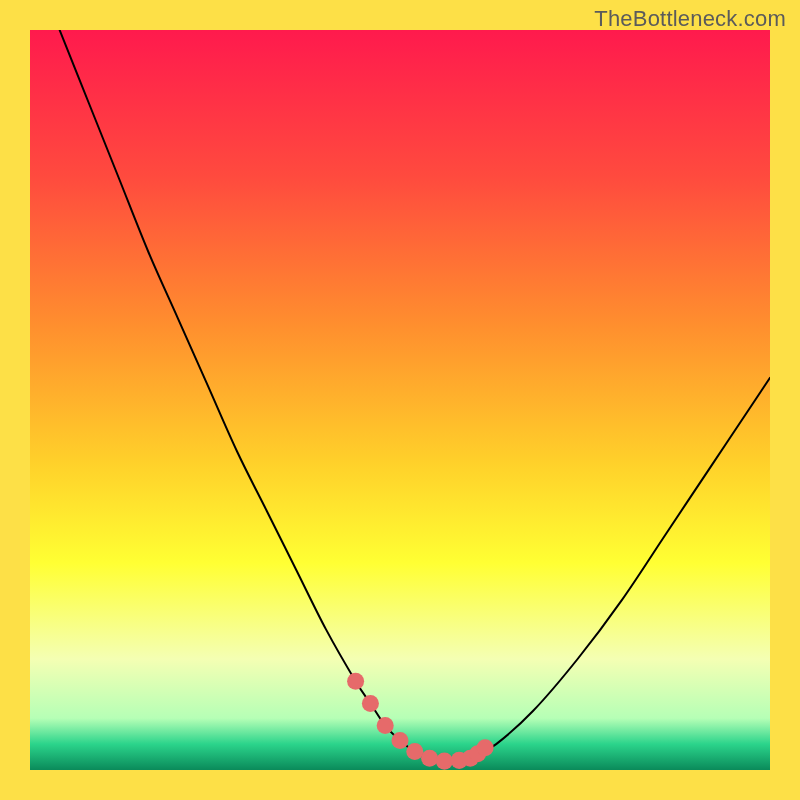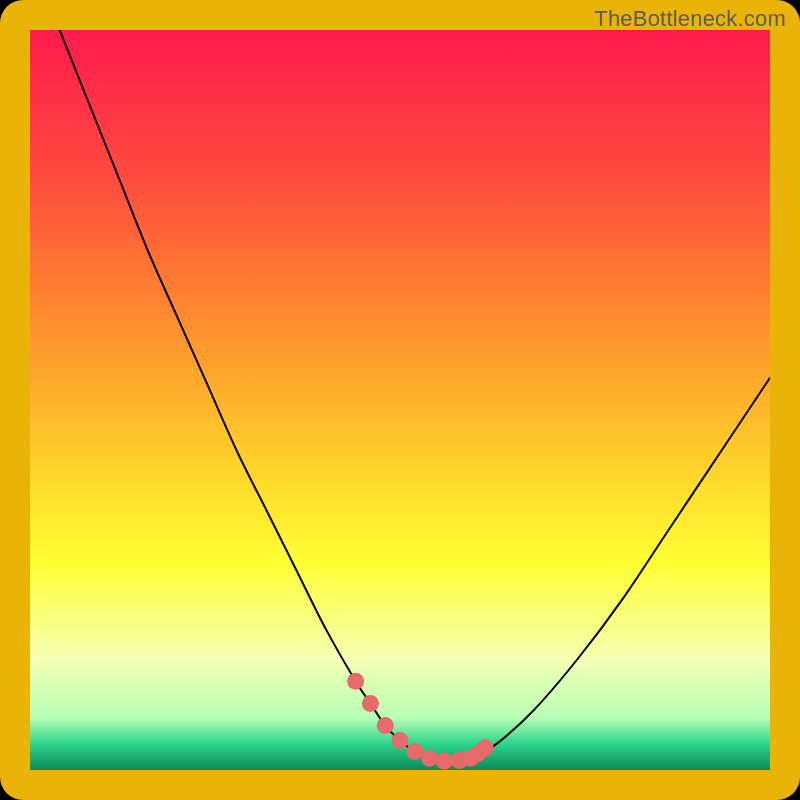--- a/index.html
+++ b/index.html
@@ -10,22 +10,21 @@
     background: #000000;
     overflow: hidden;
     font-family: Arial, Helvetica, sans-serif;
   }
   .frame {
     position: absolute;
     top: 0;
     left: 0;
     width: 800px;
     height: 800px;
-    background: #eab308;
-    border-radius: 23px;
+    background: #fde047;
   }
   .plot-area {
     position: absolute;
     
     top: 30px;
     left: 30px;
     width: 740px;
     height: 740px;
     overflow: hidden;
   }

